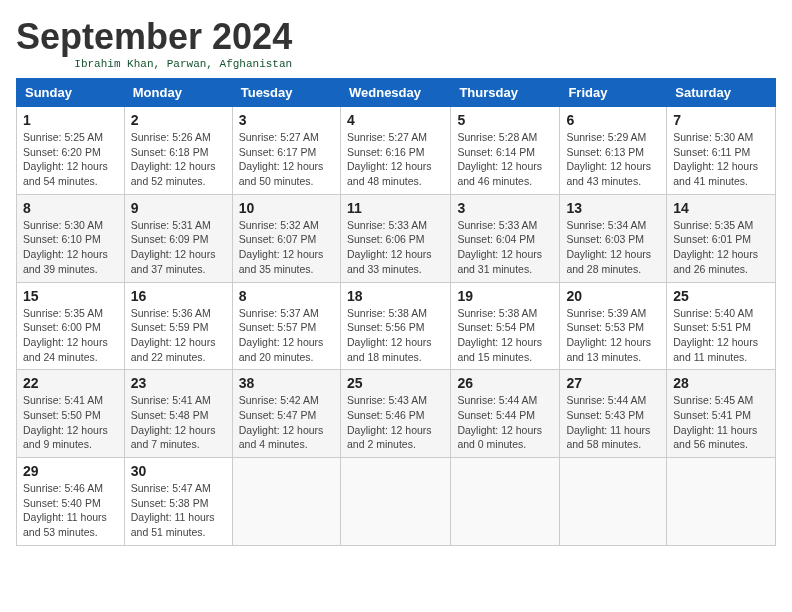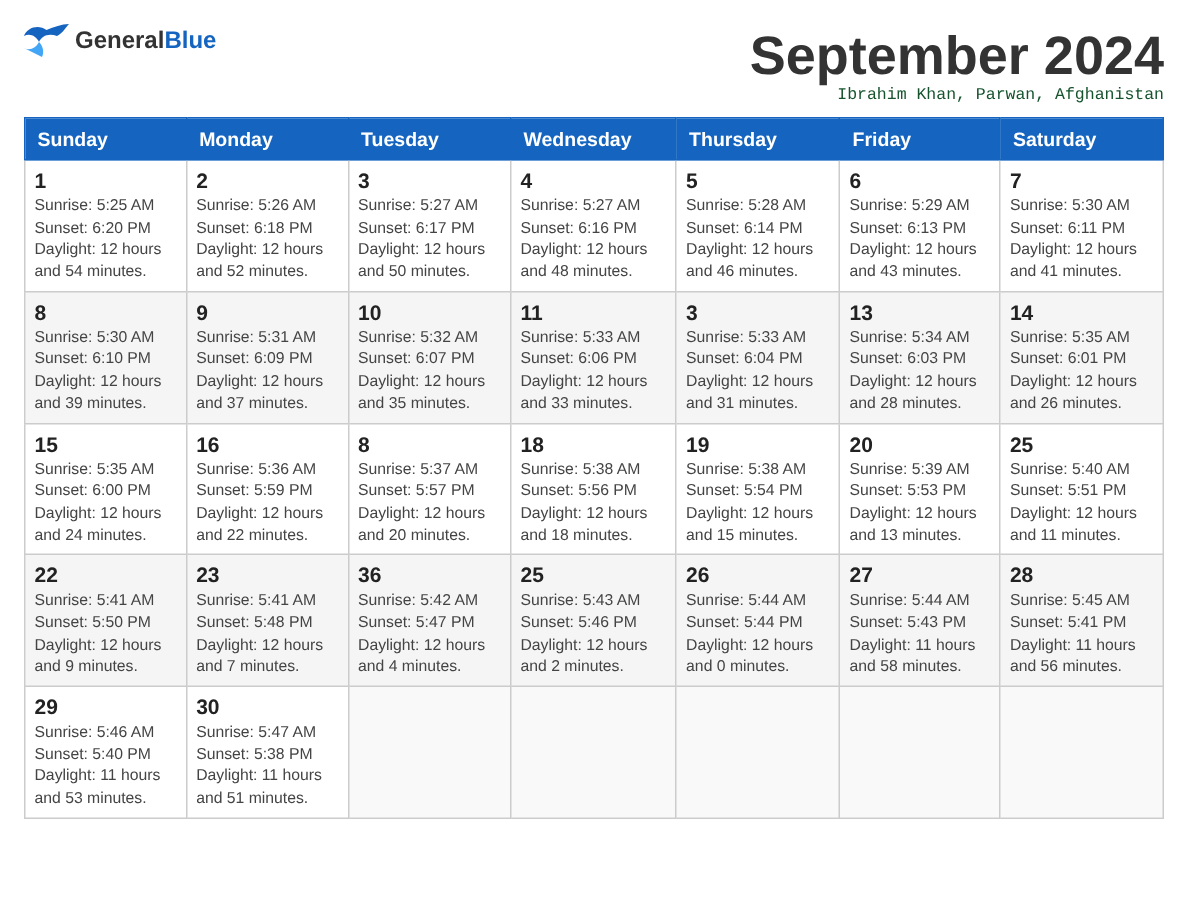--- a/index.html
+++ b/index.html
@@ -76,29 +76,20 @@
       line-height: 1.4;
     }
     .empty {
       background: #f9f9f9 !important;
     }
   </style>
 </head>
 <body>
 
 <div class="header">
-  <div class="logo">
-    <svg class="logo-bird" viewBox="0 0 30 24" xmlns="http://www.w3.org/2000/svg">
-      <path d="M15 4 C10 0, 2 2, 0 8 C4 6, 8 8, 10 12 C12 8, 16 6, 22 8 C26 6, 28 2, 30 0 C25 0, 20 2, 15 4Z" fill="#1565c0"></path>
-      <path d="M10 12 C8 16, 4 18, 0 16 C4 18, 8 20, 12 22 C14 18, 12 14, 10 12Z" fill="#42a5f5"></path>
-    </svg>
-    <div>
-      <div style="font-size:16px;font-weight:bold;color:#333;">General<span style="color:#1565c0;">Blue</span></div>
-    </div>
-  </div>
   <div class="title-section">
     <div class="month-title">September 2024</div>
     <div class="subtitle">Ibrahim Khan, Parwan, Afghanistan</div>
   </div>
 </div>
 
 <table>
   <thead>
     <tr>
       <th>Sunday</th>
@@ -134,21 +125,21 @@
         <td><span class="day-num">16</span><span class="day-info">Sunrise: 5:36 AM<br>Sunset: 5:59 PM<br>Daylight: 12 hours<br>and 22 minutes.</span></td>
         <td><span class="day-num">8</span><span class="day-info">Sunrise: 5:37 AM<br>Sunset: 5:57 PM<br>Daylight: 12 hours<br>and 20 minutes.</span></td>
         <td><span class="day-num">18</span><span class="day-info">Sunrise: 5:38 AM<br>Sunset: 5:56 PM<br>Daylight: 12 hours<br>and 18 minutes.</span></td>
         <td><span class="day-num">19</span><span class="day-info">Sunrise: 5:38 AM<br>Sunset: 5:54 PM<br>Daylight: 12 hours<br>and 15 minutes.</span></td>
         <td><span class="day-num">20</span><span class="day-info">Sunrise: 5:39 AM<br>Sunset: 5:53 PM<br>Daylight: 12 hours<br>and 13 minutes.</span></td>
         <td><span class="day-num">25</span><span class="day-info">Sunrise: 5:40 AM<br>Sunset: 5:51 PM<br>Daylight: 12 hours<br>and 11 minutes.</span></td>
       </tr>
       <tr>
         <td><span class="day-num">22</span><span class="day-info">Sunrise: 5:41 AM<br>Sunset: 5:50 PM<br>Daylight: 12 hours<br>and 9 minutes.</span></td>
         <td><span class="day-num">23</span><span class="day-info">Sunrise: 5:41 AM<br>Sunset: 5:48 PM<br>Daylight: 12 hours<br>and 7 minutes.</span></td>
-        <td><span class="day-num">36</span><span class="day-info">Sunrise: 5:42 AM<br>Sunset: 5:47 PM<br>Daylight: 12 hours<br>and 4 minutes.</span></td>
+        <td><span class="day-num">38</span><span class="day-info">Sunrise: 5:42 AM<br>Sunset: 5:47 PM<br>Daylight: 12 hours<br>and 4 minutes.</span></td>
         <td><span class="day-num">25</span><span class="day-info">Sunrise: 5:43 AM<br>Sunset: 5:46 PM<br>Daylight: 12 hours<br>and 2 minutes.</span></td>
         <td><span class="day-num">26</span><span class="day-info">Sunrise: 5:44 AM<br>Sunset: 5:44 PM<br>Daylight: 12 hours<br>and 0 minutes.</span></td>
         <td><span class="day-num">27</span><span class="day-info">Sunrise: 5:44 AM<br>Sunset: 5:43 PM<br>Daylight: 11 hours<br>and 58 minutes.</span></td>
         <td><span class="day-num">28</span><span class="day-info">Sunrise: 5:45 AM<br>Sunset: 5:41 PM<br>Daylight: 11 hours<br>and 56 minutes.</span></td>
       </tr>
       <tr>
         <td><span class="day-num">29</span><span class="day-info">Sunrise: 5:46 AM<br>Sunset: 5:40 PM<br>Daylight: 11 hours<br>and 53 minutes.</span></td>
         <td><span class="day-num">30</span><span class="day-info">Sunrise: 5:47 AM<br>Sunset: 5:38 PM<br>Daylight: 11 hours<br>and 51 minutes.</span></td>
         <td class="empty"></td>
         <td class="empty"></td>

